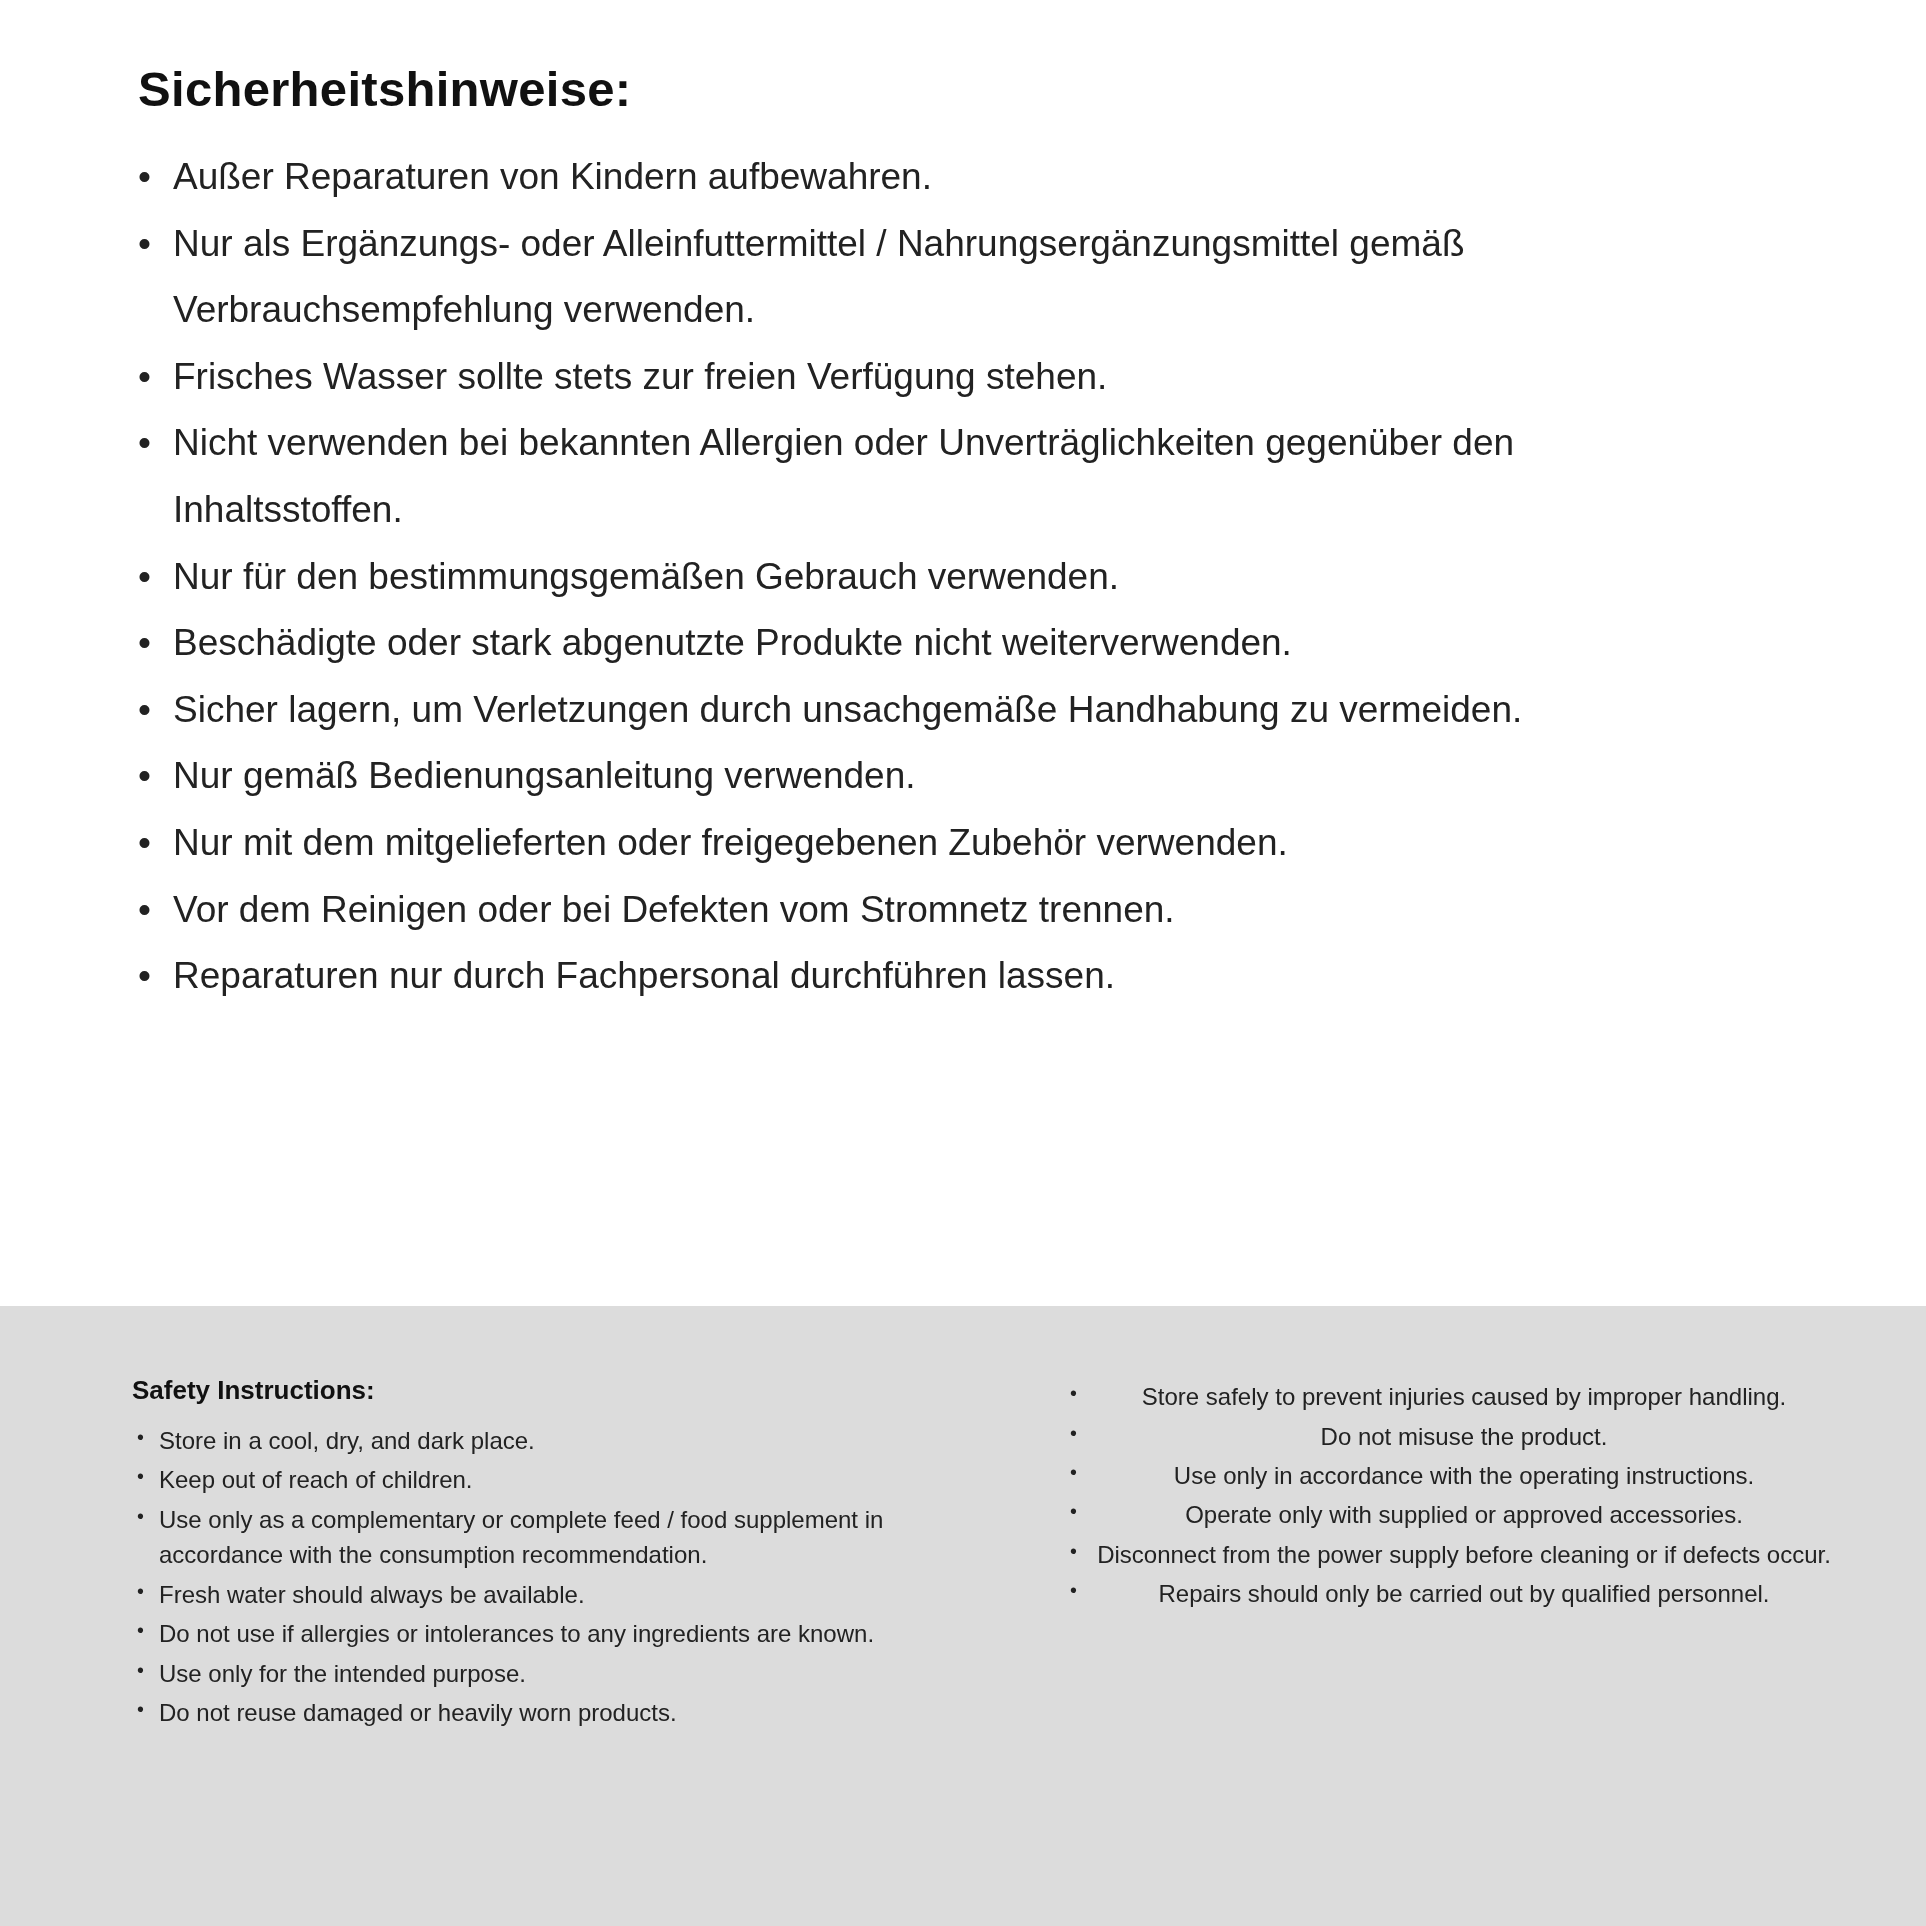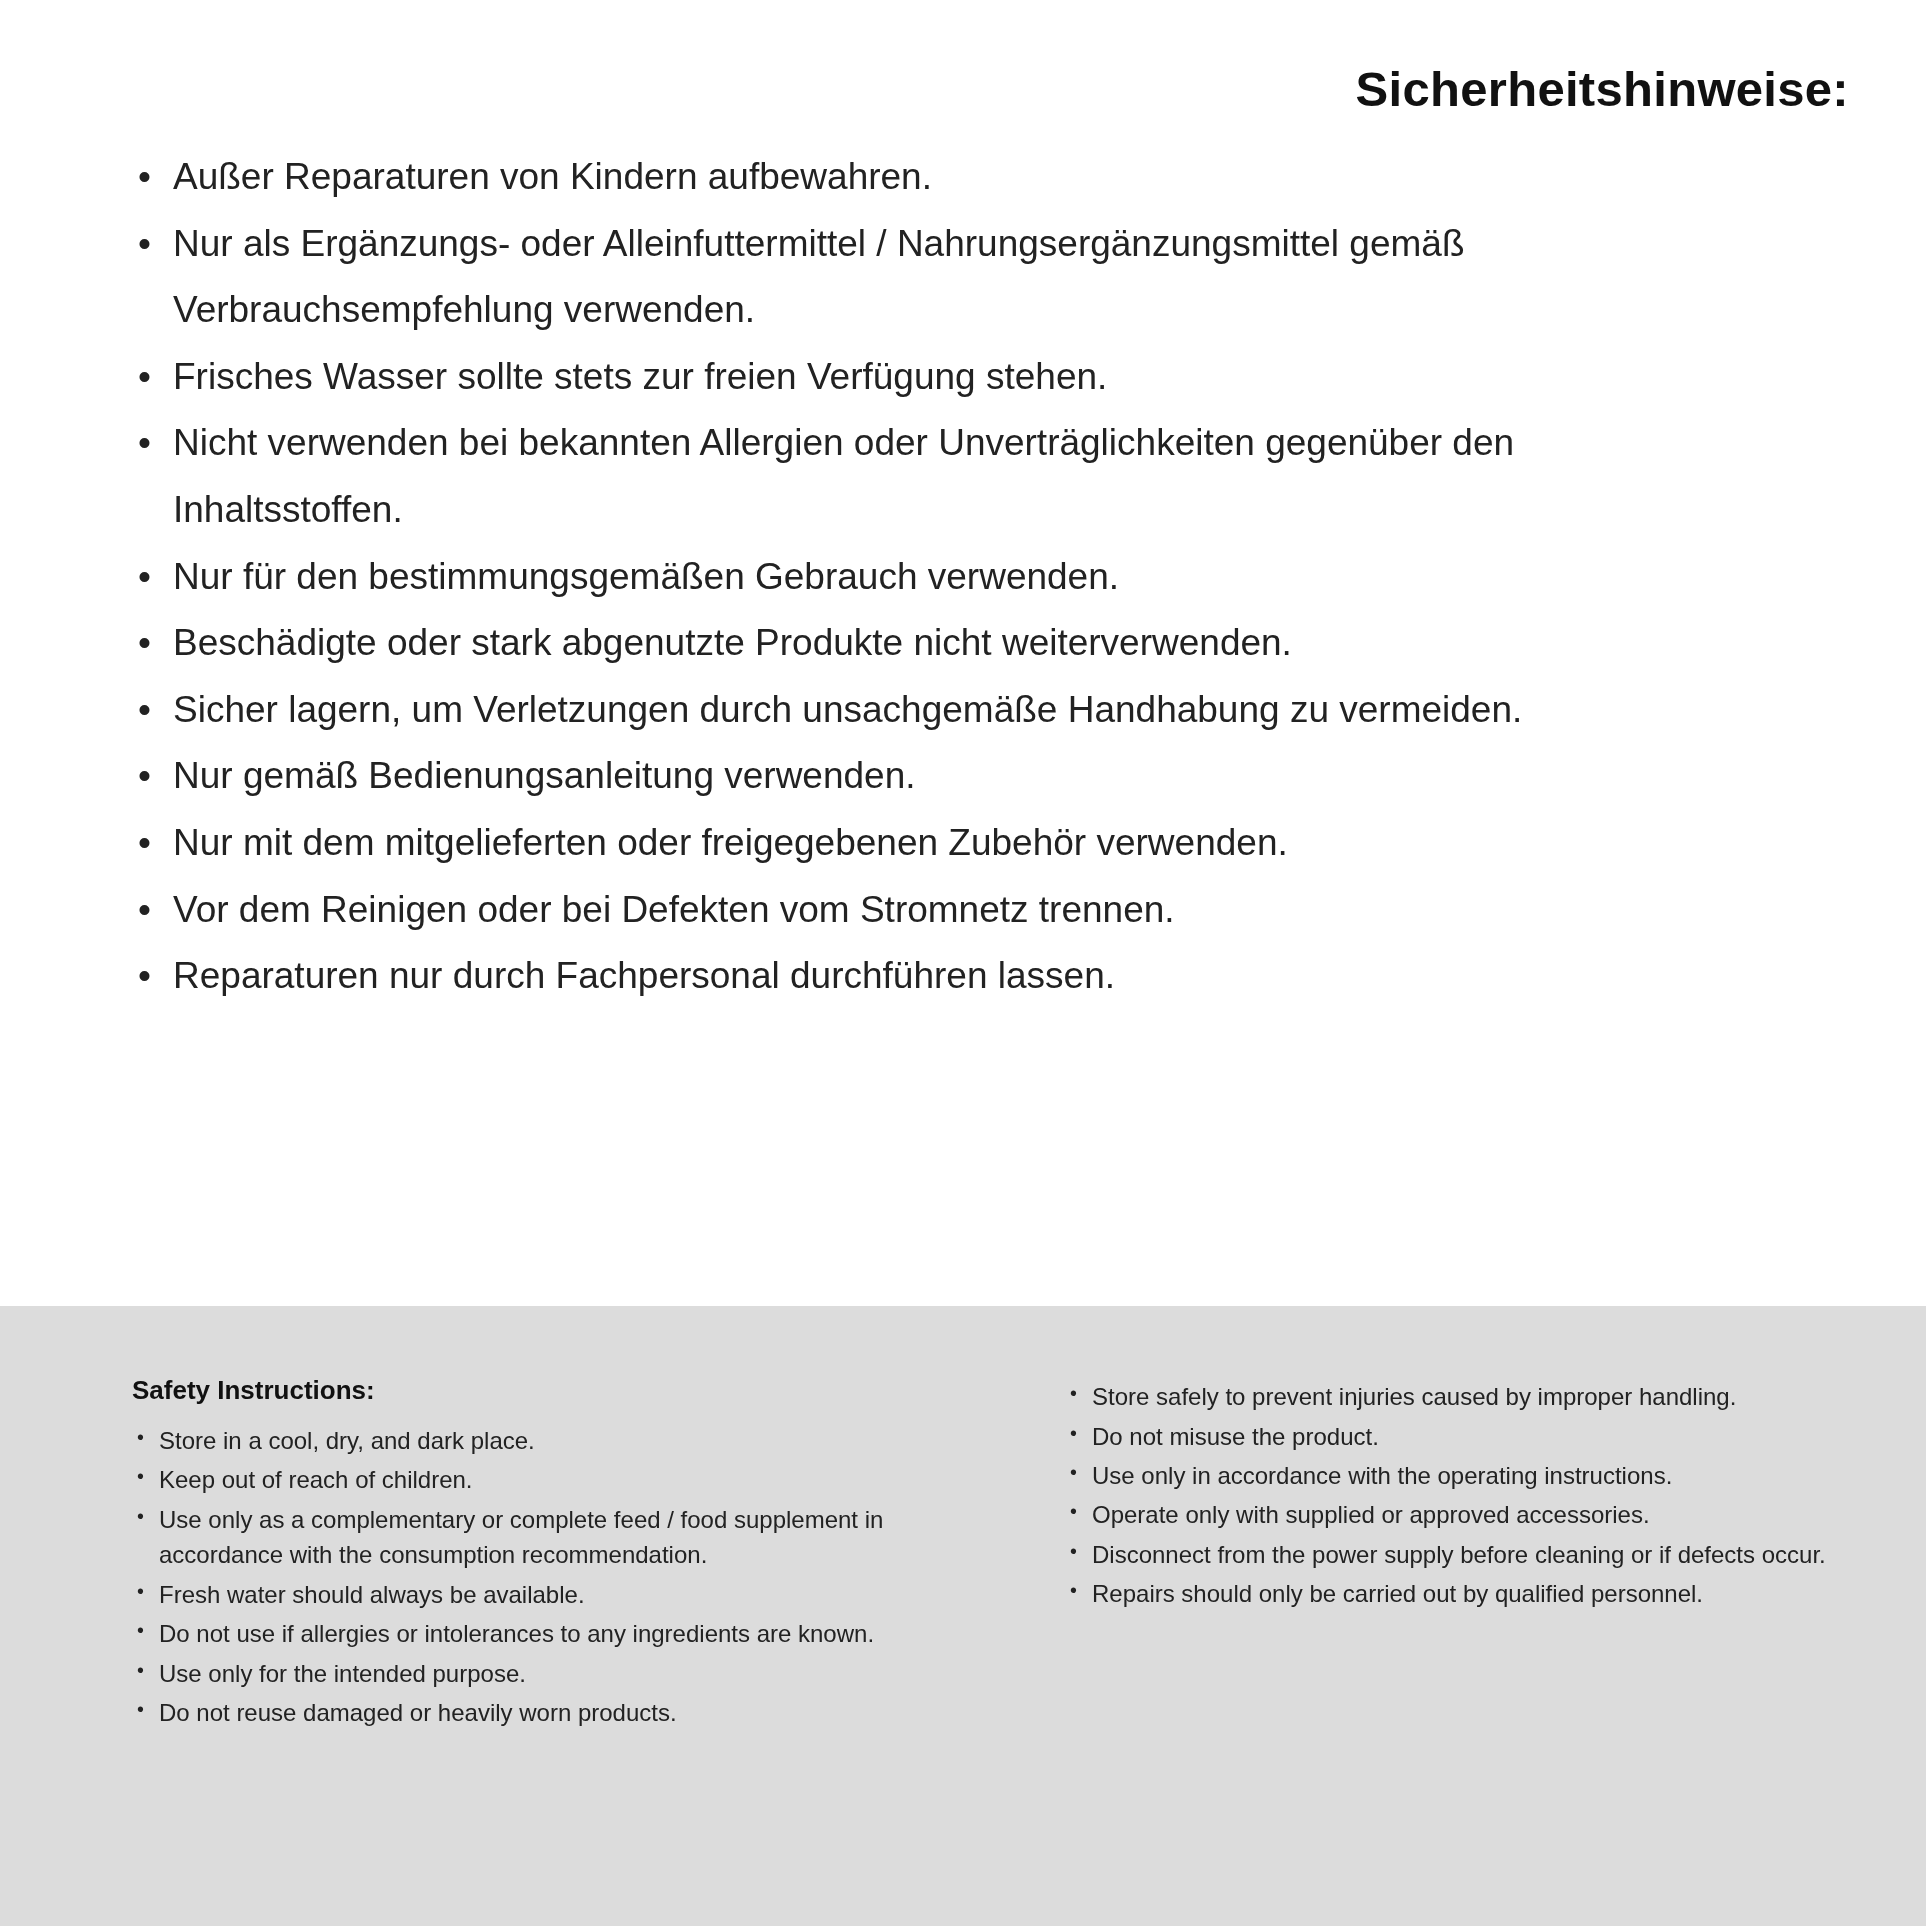--- a/index.html
+++ b/index.html
@@ -16,21 +16,20 @@
     height: 1307px;
     background: #ffffff;
     padding: 61px 77px 0 138px;
   }
   .de-title {
     font-size: 49px;
     font-weight: 700;
     color: #111111;
     letter-spacing: 0.3px;
     margin-bottom: 27px;
-    text-align: right;
   }
   .de-list {
     list-style: none;
     max-width: 1554px;
     font-size: 37px;
     line-height: 1.8;
     color: #222222;
   }
   .de-list li {
     position: relative;
@@ -46,21 +45,21 @@
 
   
   .bottom-section {
     height: 620px;
     background: #dcdcdc;
     padding: 69px 90px 0 132px;
     display: flex;
     gap: 60px;
   }
   .col-left { flex: 0 0 873px; }
-  .col-right { flex: 1; padding-top: 3.9px; }
+  .col-right { flex: 1; padding-top: 3.9px; text-align: center; }
   .en-title {
     font-size: 26px;
     font-weight: 700;
     color: #111111;
     margin-bottom: 16.7px;
   }
   .en-list {
     list-style: none;
     font-size: 24px;
     line-height: 1.48;

